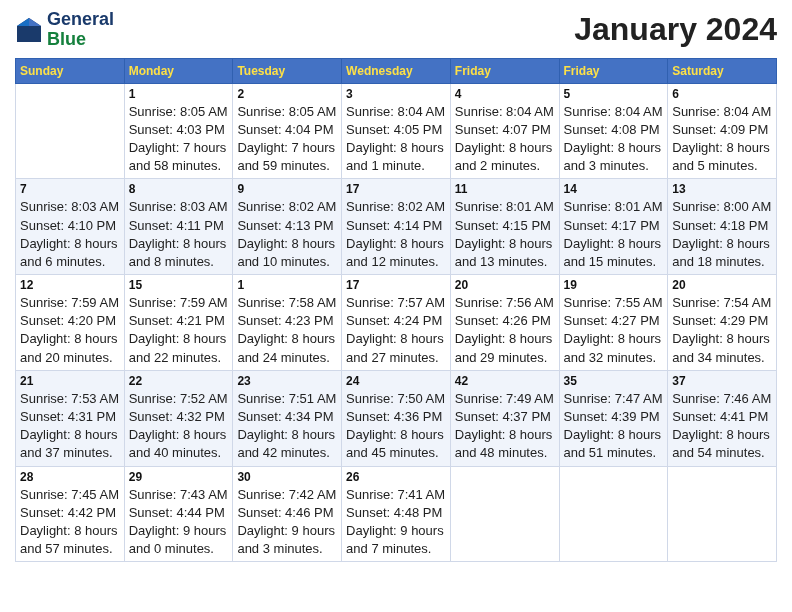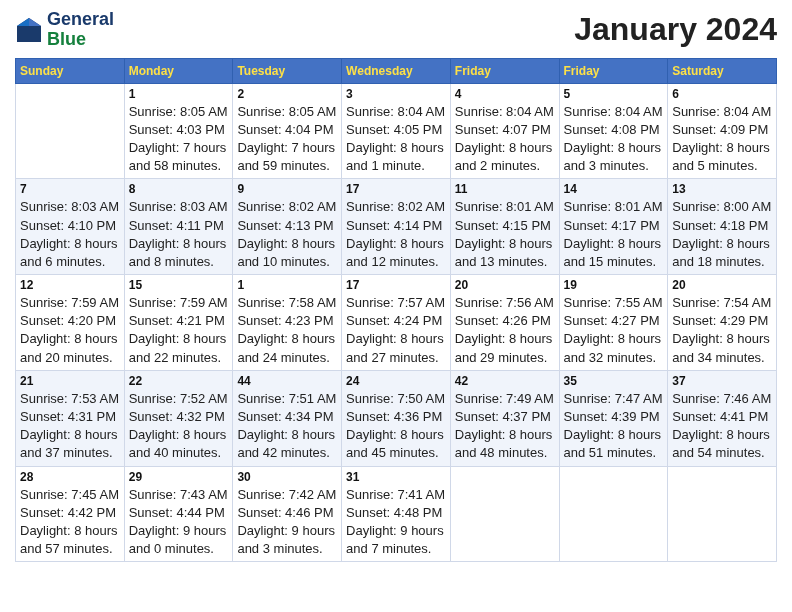--- a/index.html
+++ b/index.html
@@ -213,21 +213,21 @@
         <tr>
           <td>
             <span class="day-number">21</span>
             <div class="day-info">Sunrise: 7:53 AM<br>Sunset: 4:31 PM<br>Daylight: 8 hours and 37 minutes.</div>
           </td>
           <td>
             <span class="day-number">22</span>
             <div class="day-info">Sunrise: 7:52 AM<br>Sunset: 4:32 PM<br>Daylight: 8 hours and 40 minutes.</div>
           </td>
           <td>
-            <span class="day-number">44</span>
+            <span class="day-number">23</span>
             <div class="day-info">Sunrise: 7:51 AM<br>Sunset: 4:34 PM<br>Daylight: 8 hours and 42 minutes.</div>
           </td>
           <td>
             <span class="day-number">24</span>
             <div class="day-info">Sunrise: 7:50 AM<br>Sunset: 4:36 PM<br>Daylight: 8 hours and 45 minutes.</div>
           </td>
           <td>
             <span class="day-number">42</span>
             <div class="day-info">Sunrise: 7:49 AM<br>Sunset: 4:37 PM<br>Daylight: 8 hours and 48 minutes.</div>
           </td>
@@ -247,21 +247,21 @@
           </td>
           <td>
             <span class="day-number">29</span>
             <div class="day-info">Sunrise: 7:43 AM<br>Sunset: 4:44 PM<br>Daylight: 9 hours and 0 minutes.</div>
           </td>
           <td>
             <span class="day-number">30</span>
             <div class="day-info">Sunrise: 7:42 AM<br>Sunset: 4:46 PM<br>Daylight: 9 hours and 3 minutes.</div>
           </td>
           <td>
-            <span class="day-number">31</span>
+            <span class="day-number">26</span>
             <div class="day-info">Sunrise: 7:41 AM<br>Sunset: 4:48 PM<br>Daylight: 9 hours and 7 minutes.</div>
           </td>
           <td class="empty-cell"></td>
           <td class="empty-cell"></td>
           <td class="empty-cell"></td>
         </tr>
       </tbody>
   </table>
 </div>
 

